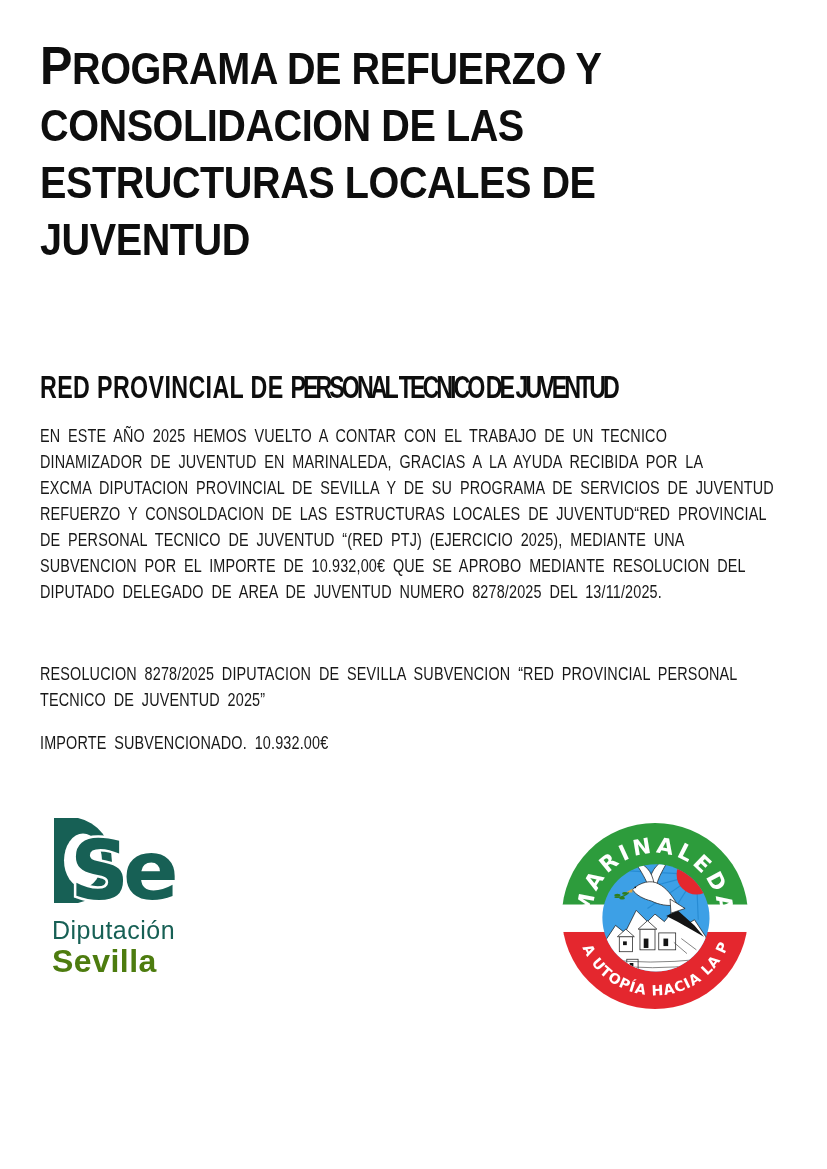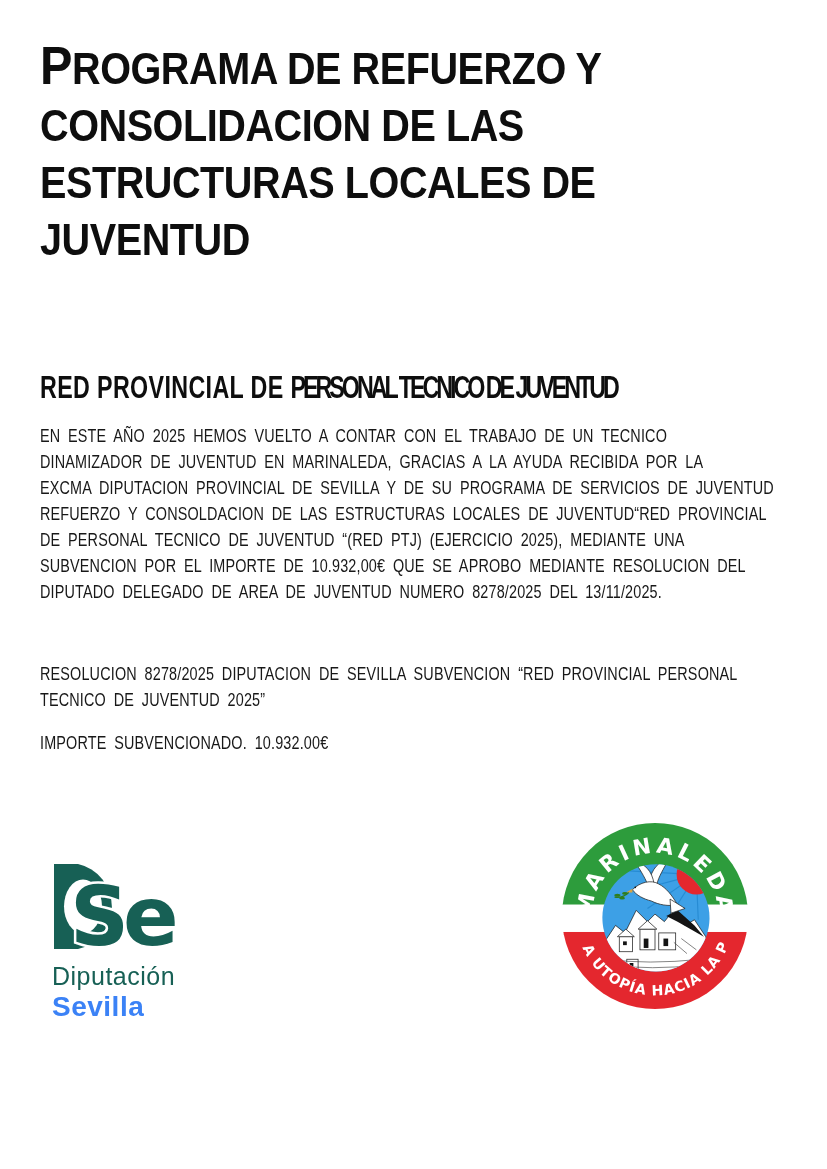--- a/index.html
+++ b/index.html
@@ -39,27 +39,27 @@
     font-size:18px;line-height:26px;color:#181818;
     transform:scaleX(0.8);transform-origin:left top;
     letter-spacing:0.2px;word-spacing:4.5px;
   }
   .para-line{white-space:nowrap;}
   #para1{top:423px;}
   #para2{top:661px;}
   #para3{top:730px;}
 
   
-  .sevilla-logo{position:absolute;left:52px;top:862px;width:140px;}
+  .sevilla-logo{position:absolute;left:52px;top:816px;width:140px;}
   .sevilla-text1{
     font-size:25px;font-weight:400;color:#176055;
     letter-spacing:0.5px;margin-top:8px;line-height:25px;
   }
   .sevilla-text2{
-    font-size:28px;font-weight:700;color:#3b82f6;
+    font-size:32px;font-weight:700;color:#4d7c0f;
     letter-spacing:0.5px;line-height:32px;margin-top:2px;
   }
   .marinaleda-logo{position:absolute;left:561px;top:822px;width:188px;height:188px;}
   svg text{font-family:"DejaVu Sans","Liberation Sans",sans-serif;}
 </style>
 </head>
 <body>
 
 <div class="page">
 

